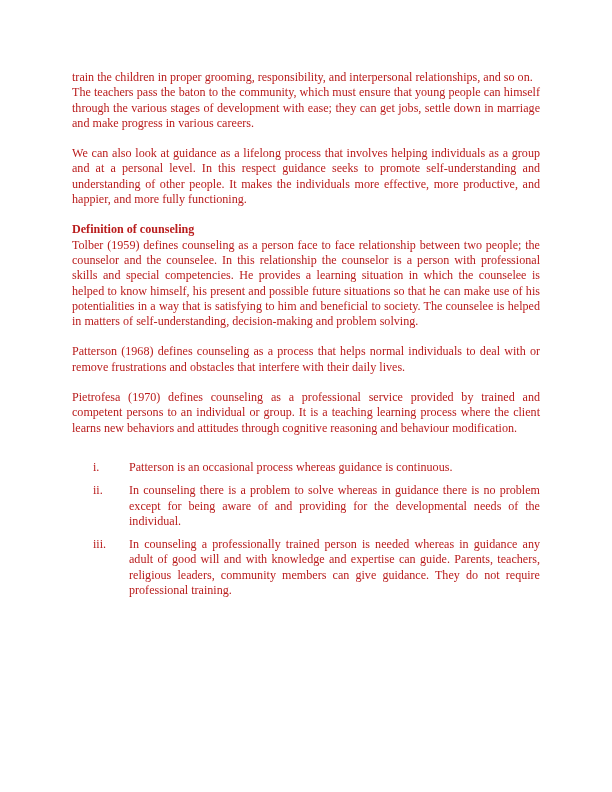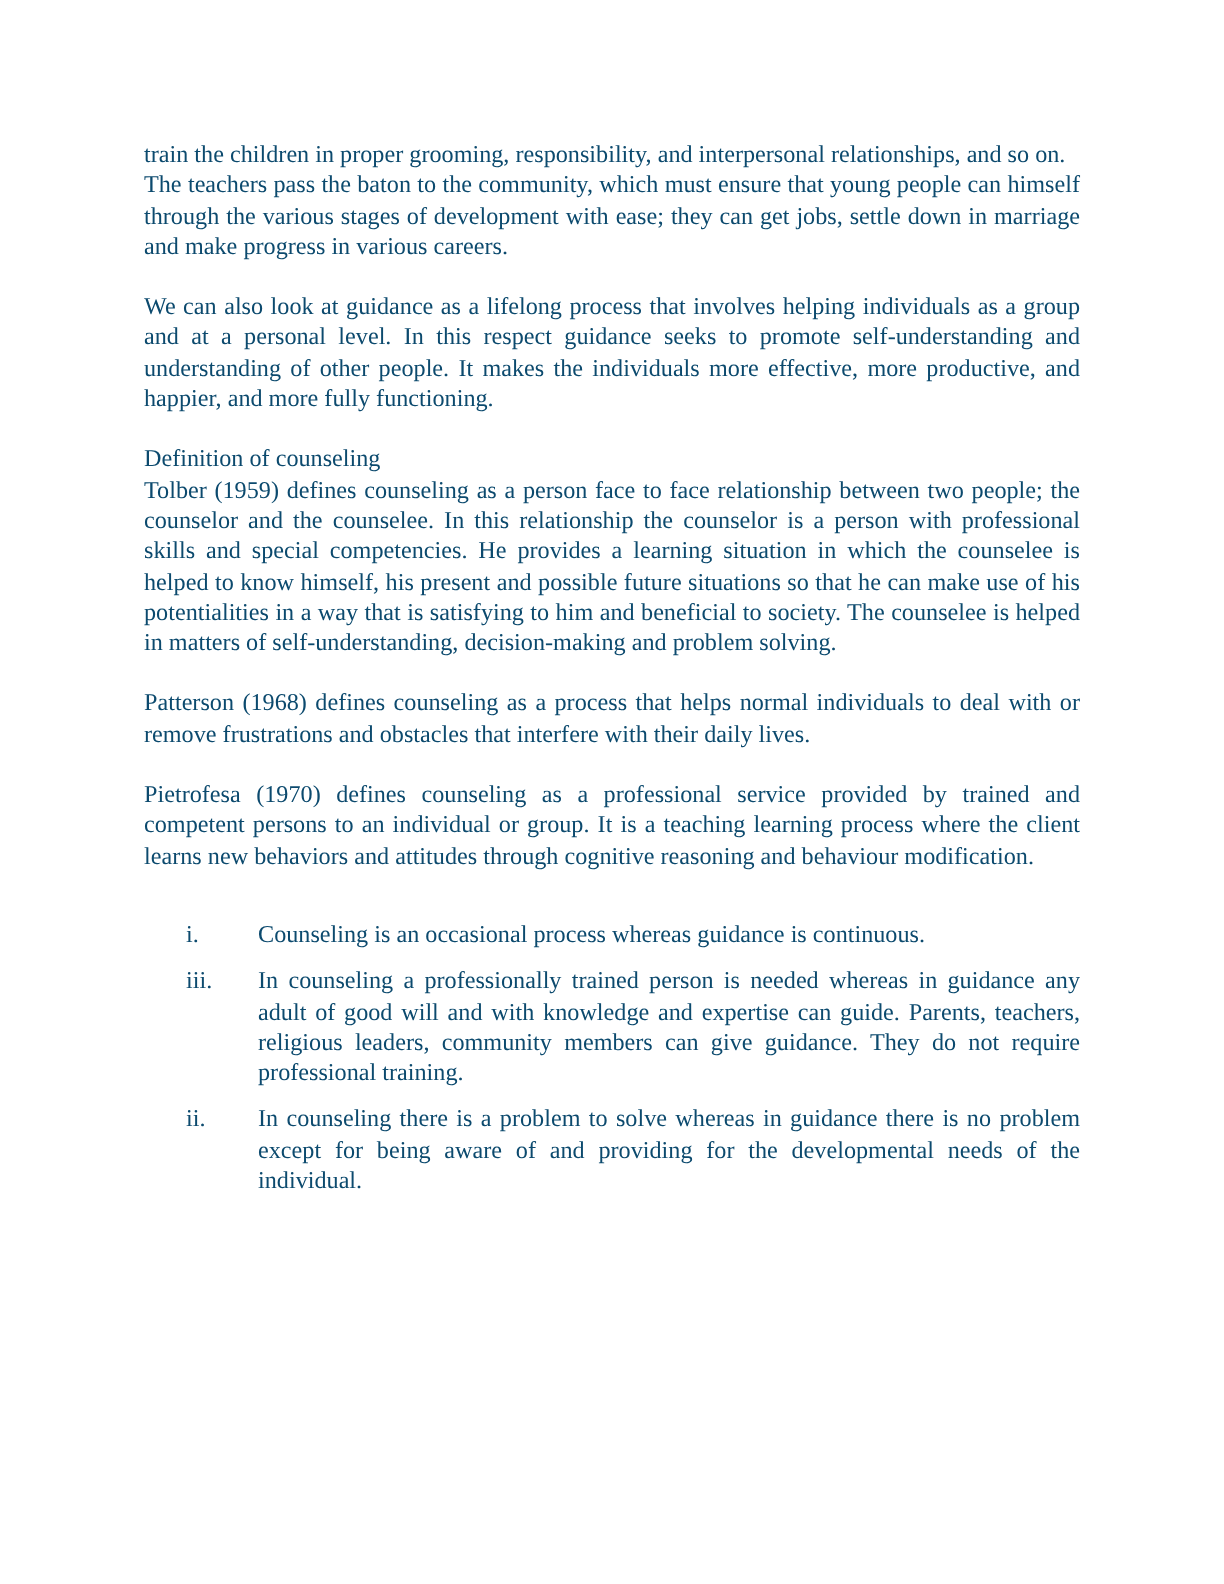--- a/index.html
+++ b/index.html
@@ -1,25 +1,25 @@
 <!DOCTYPE html>
 <html><head>
 <meta charset="utf-8">
 <style>
   html, body { margin:0; padding:0; background:#ffffff; }
   body { width:612px; height:792px; position:relative; overflow:hidden; }
   .page {
     position:absolute; left:72px; top:70px; width:468px;
     font-family:"Liberation Serif", "DejaVu Serif", serif;
-    font-size:12.1px; line-height:15.3px; color:#0c4a6e;
+    font-size:12.1px; line-height:15.3px; color:#b91c1c;
   }
   .p { margin:0; text-align:justify; }
   .gap { height:15px; }
   .gap-sm { height:9px; }
-  .h { font-weight:normal; margin:0; }
+  .h { font-weight:bold; margin:0; }
   ol.list { list-style:none; margin:0; padding:0; }
   ol.list li { position:relative; padding-left:57px; text-align:justify; margin:0; }
   ol.list li + li { margin-top:8px; }
   .num { position:absolute; left:21px; top:0; }
 </style>
 </head>
 <body>
 
 <div class="page">
   <p class="p">train the children in proper grooming, responsibility, and interpersonal relationships, and so on.</p>
@@ -33,24 +33,24 @@
   <div class="gap"></div>
   <p class="p">Patterson (1968) defines counseling as a process that helps normal individuals to deal with or remove frustrations and obstacles that interfere with their daily lives.</p>
   <div class="gap"></div>
   <p class="p">Pietrofesa (1970) defines counseling as a professional service provided by trained and competent persons to an individual or group. It is a teaching learning process where the client learns new behaviors and attitudes through cognitive reasoning and behaviour modification.</p>
   <div class="gap"></div>
 
   <div class="gap-sm"></div>
   <ol class="list">
     <li>
       <span class="num">i.</span>
-      <span>Counseling is an occasional process whereas guidance is continuous.</span>
+      <span>Patterson is an occasional process whereas guidance is continuous.</span>
+    </li>
+    <li>
+      <span class="num">ii.</span>
+      <span>In counseling there is a problem to solve whereas in guidance there is no problem except for being aware of and providing for the developmental needs of the individual.</span>
     </li>
     <li>
       <span class="num">iii.</span>
       <span>In counseling a professionally trained person is needed whereas in guidance any adult of good will and with knowledge and expertise can guide. Parents, teachers, religious leaders, community members can give guidance. They do not require professional training.</span>
     </li>
-    <li>
-      <span class="num">ii.</span>
-      <span>In counseling there is a problem to solve whereas in guidance there is no problem except for being aware of and providing for the developmental needs of the individual.</span>
-    </li>
   </ol>
 </div>
 
 </body></html>

